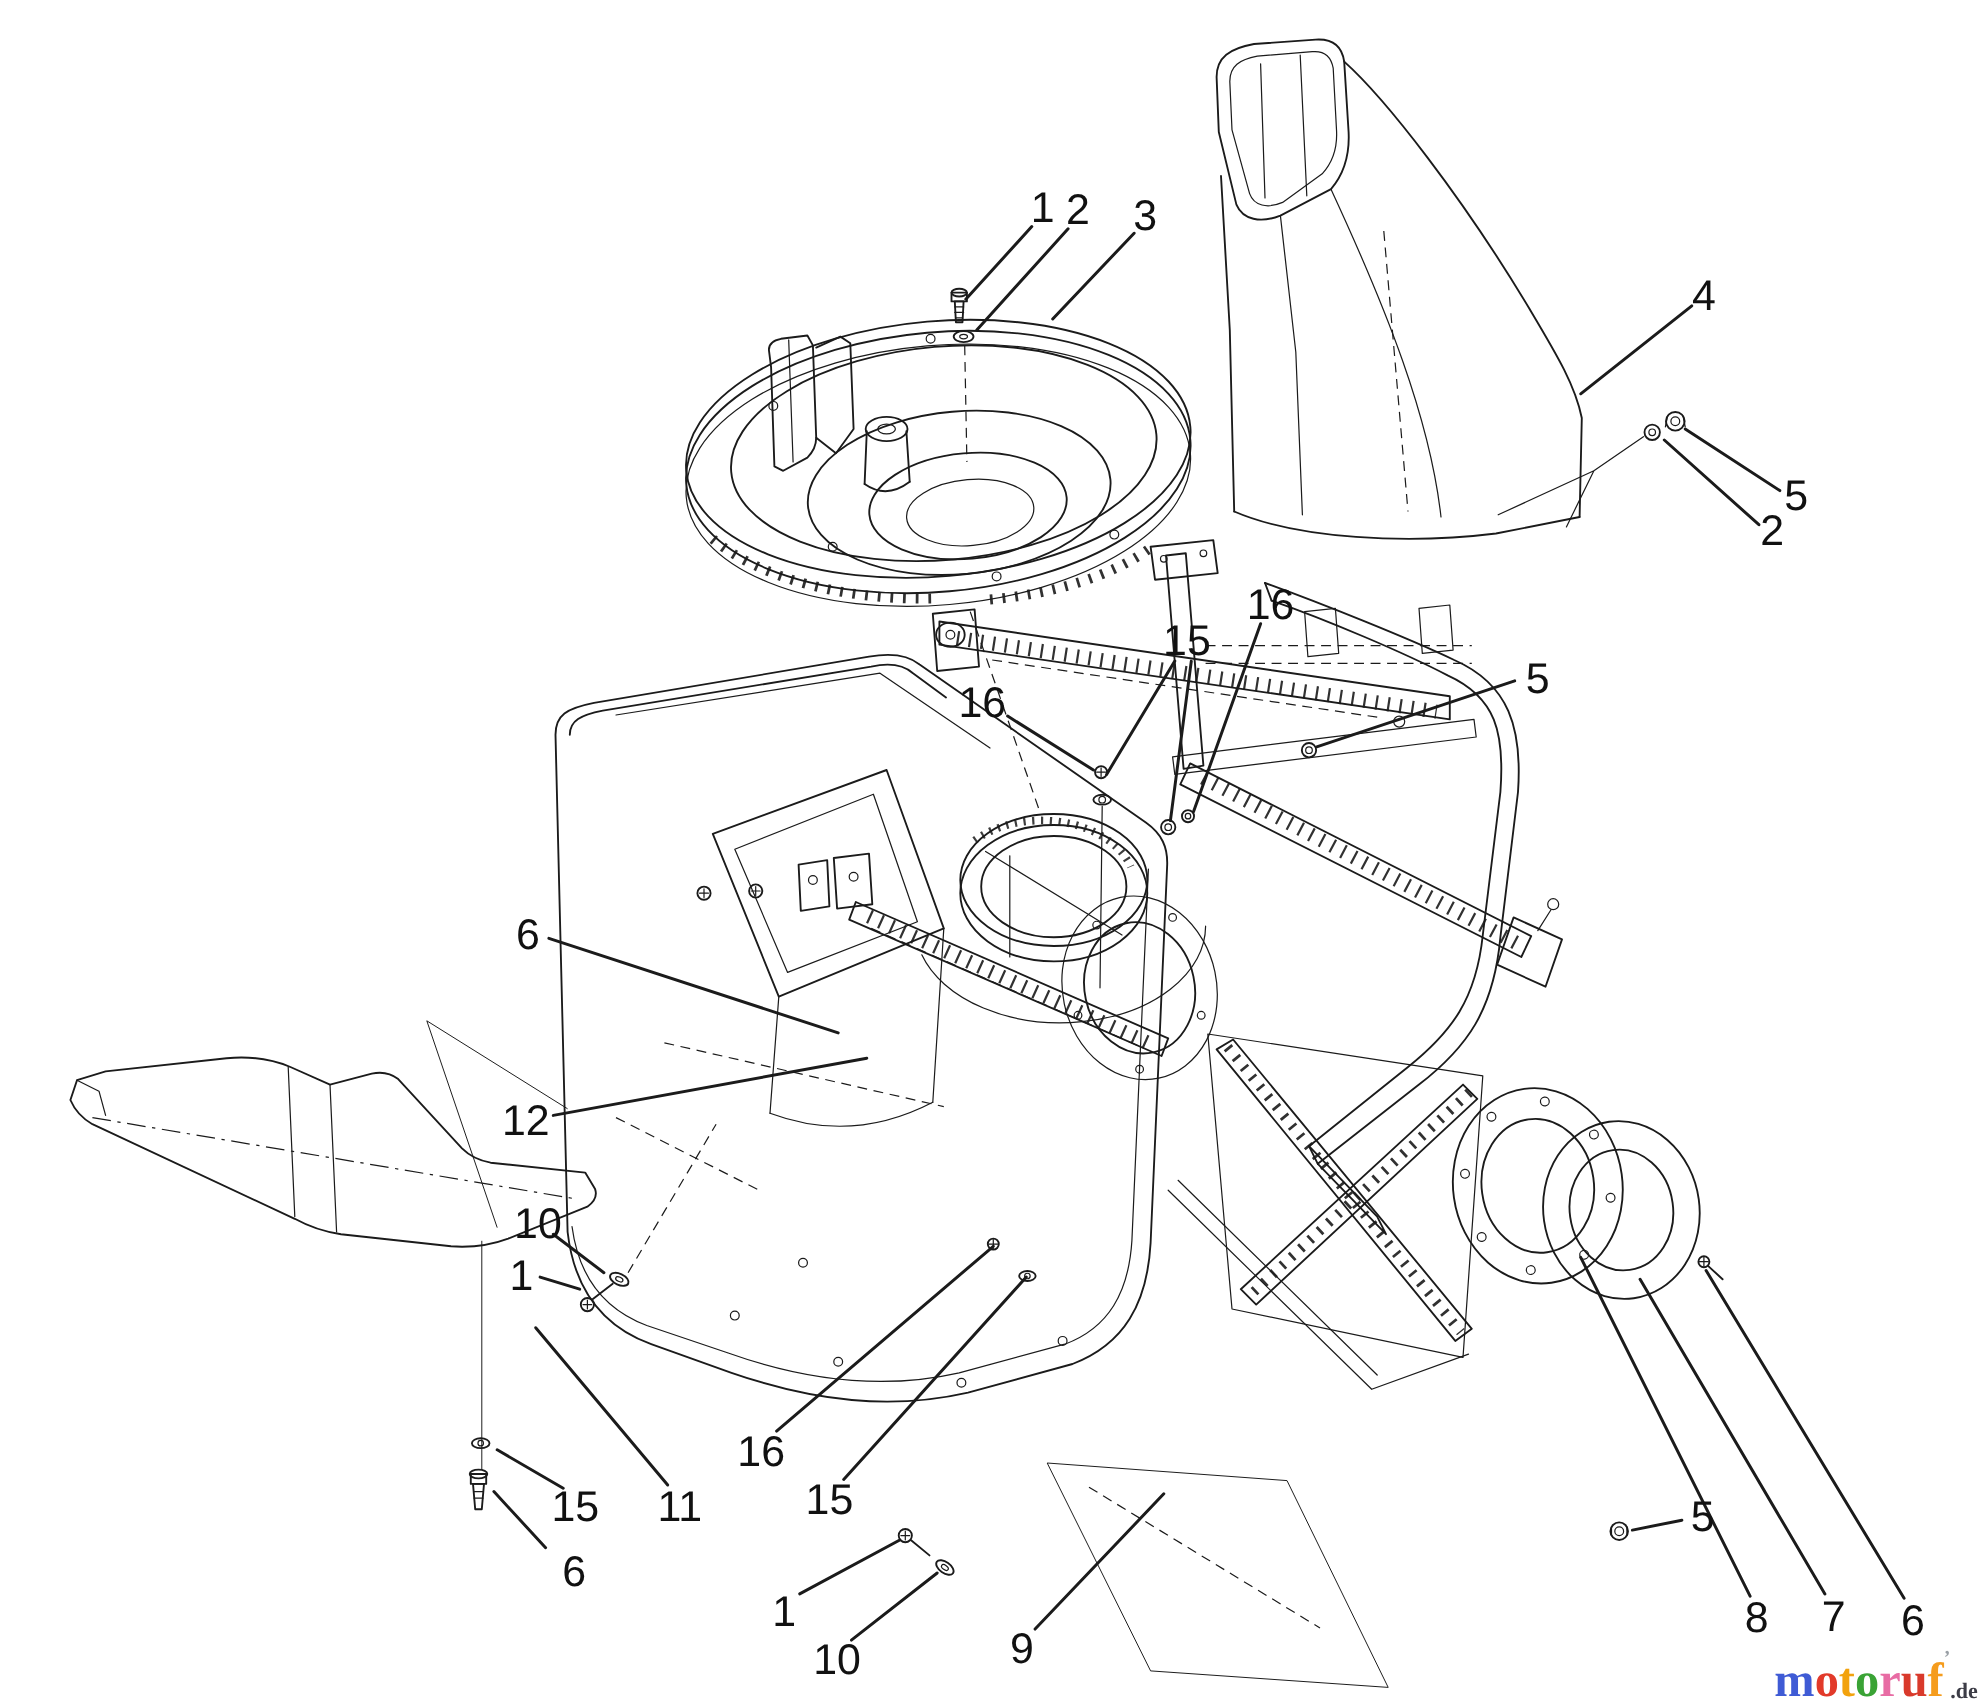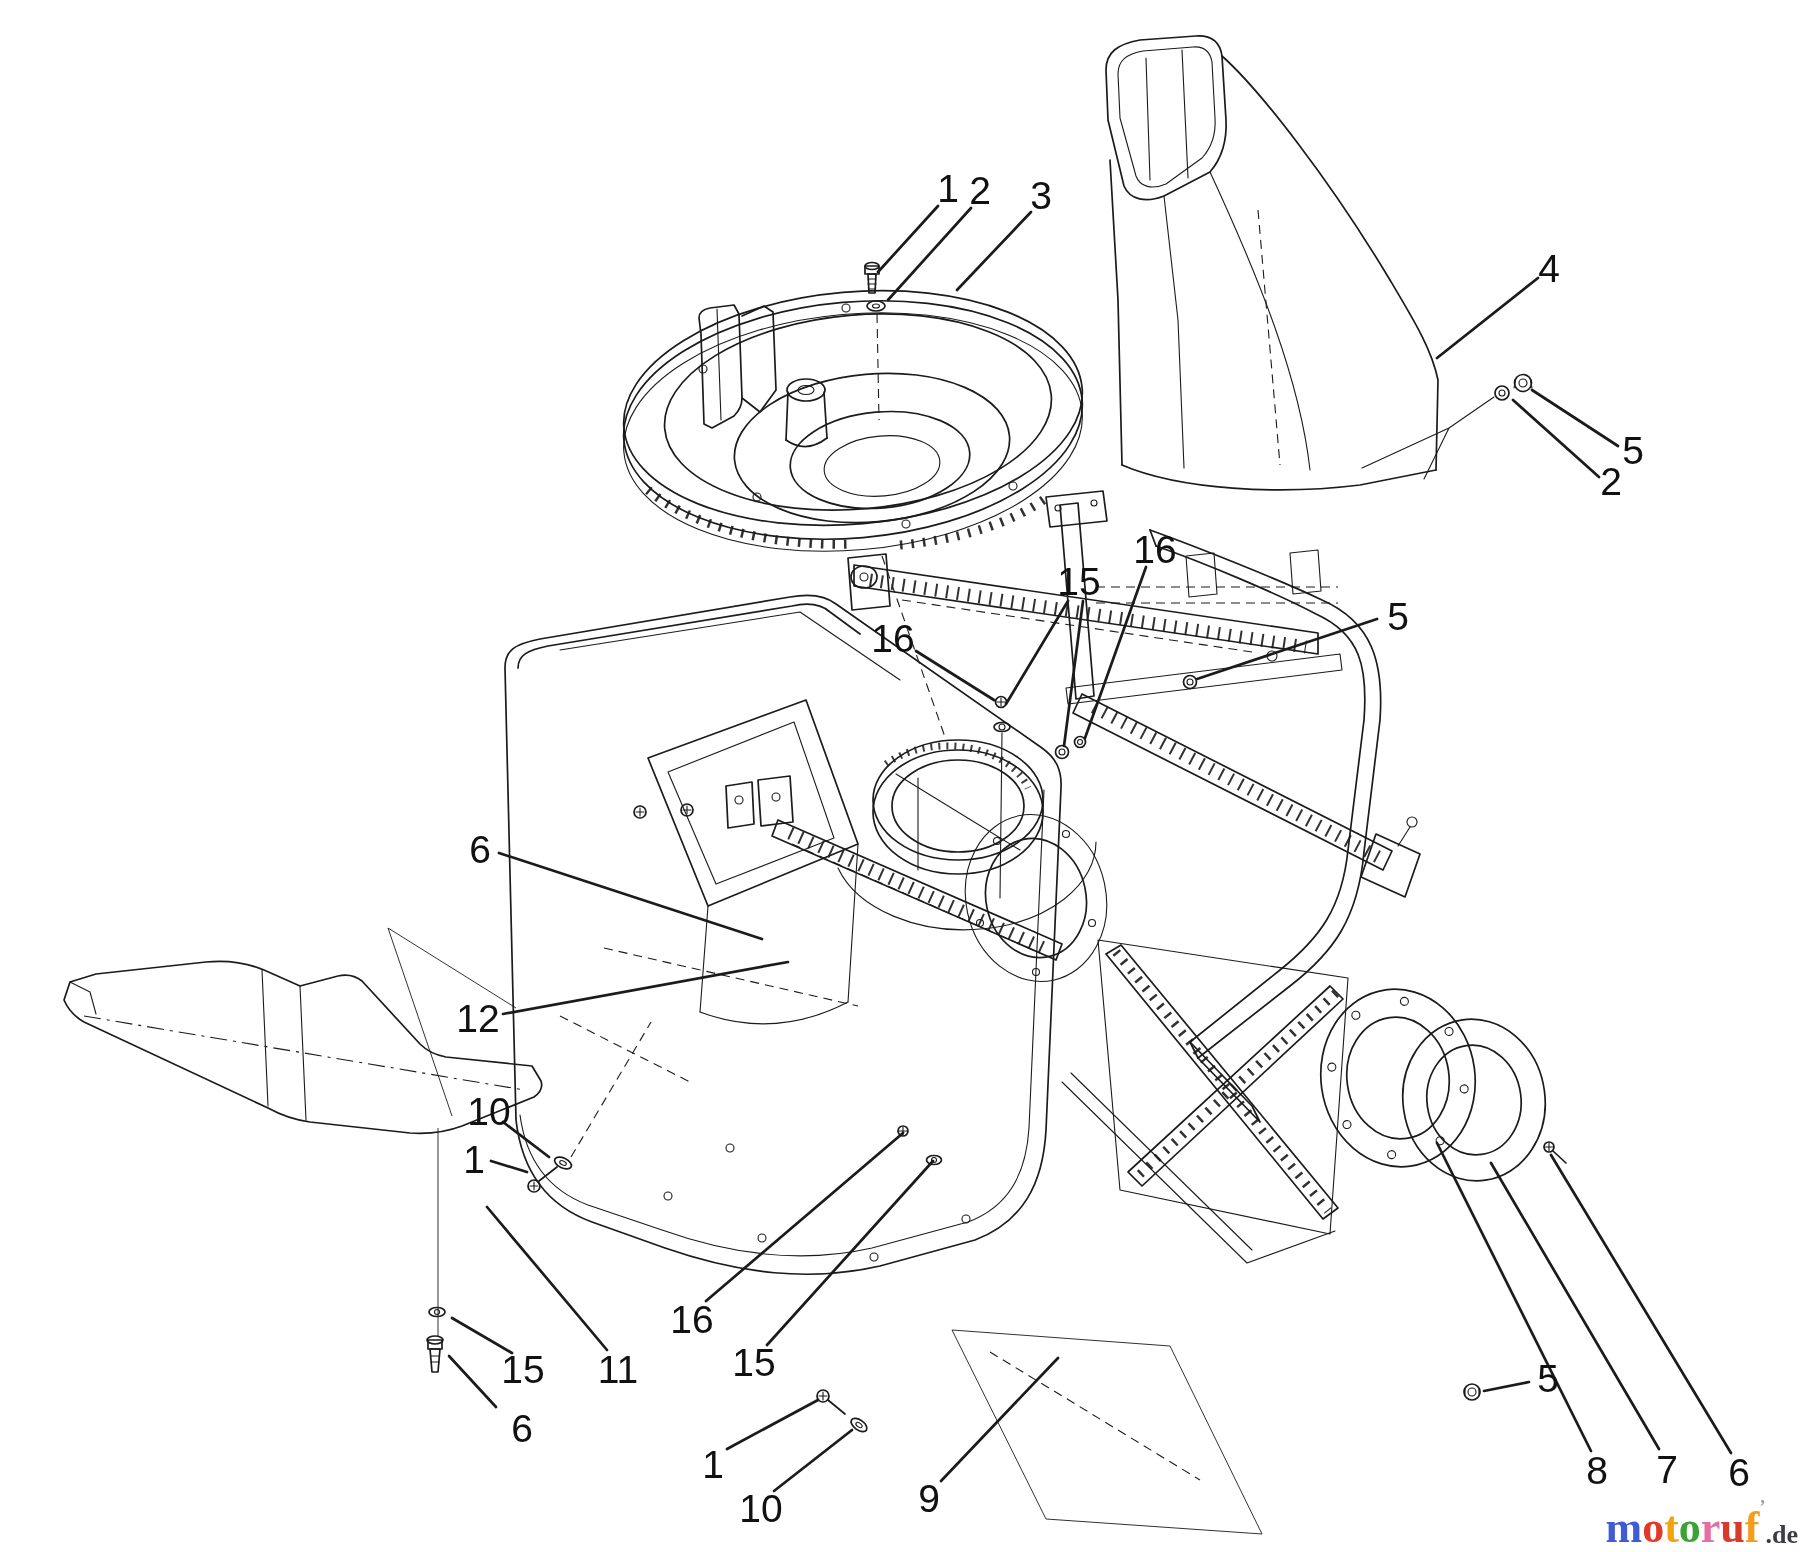--- a/index.html
+++ b/index.html
@@ -25,21 +25,21 @@
   }
   
   .logo{
     position:absolute;left:1630px;top:1496px;width:168px;height:54px;
     display:flex;align-items:flex-end;justify-content:flex-end;
     font-family:"Liberation Serif", serif;font-weight:bold;line-height:1;
     user-select:none;
   }
   .logo .ch{font-size:44px;}
   .logo .mark{font-size:18px;align-self:flex-start;margin-top:2px;}
-  .logo .suffix{font-size:26px;padding-bottom:2px;}
+  .logo .suffix{font-size:20px;padding-bottom:2px;}
 </style>
 </head>
 <body>
 
 <div id="stage">
 <svg id="diagram-svg" width="1800" height="1552" viewBox="0 0 1800 1552" xmlns="http://www.w3.org/2000/svg">
 
   <g>
     <ellipse class="s" cx="853" cy="408" rx="230" ry="116" transform="rotate(-5 853 408)"></ellipse>
     <ellipse class="s" cx="853" cy="420" rx="230" ry="118" transform="rotate(-5 853 420)"></ellipse>

